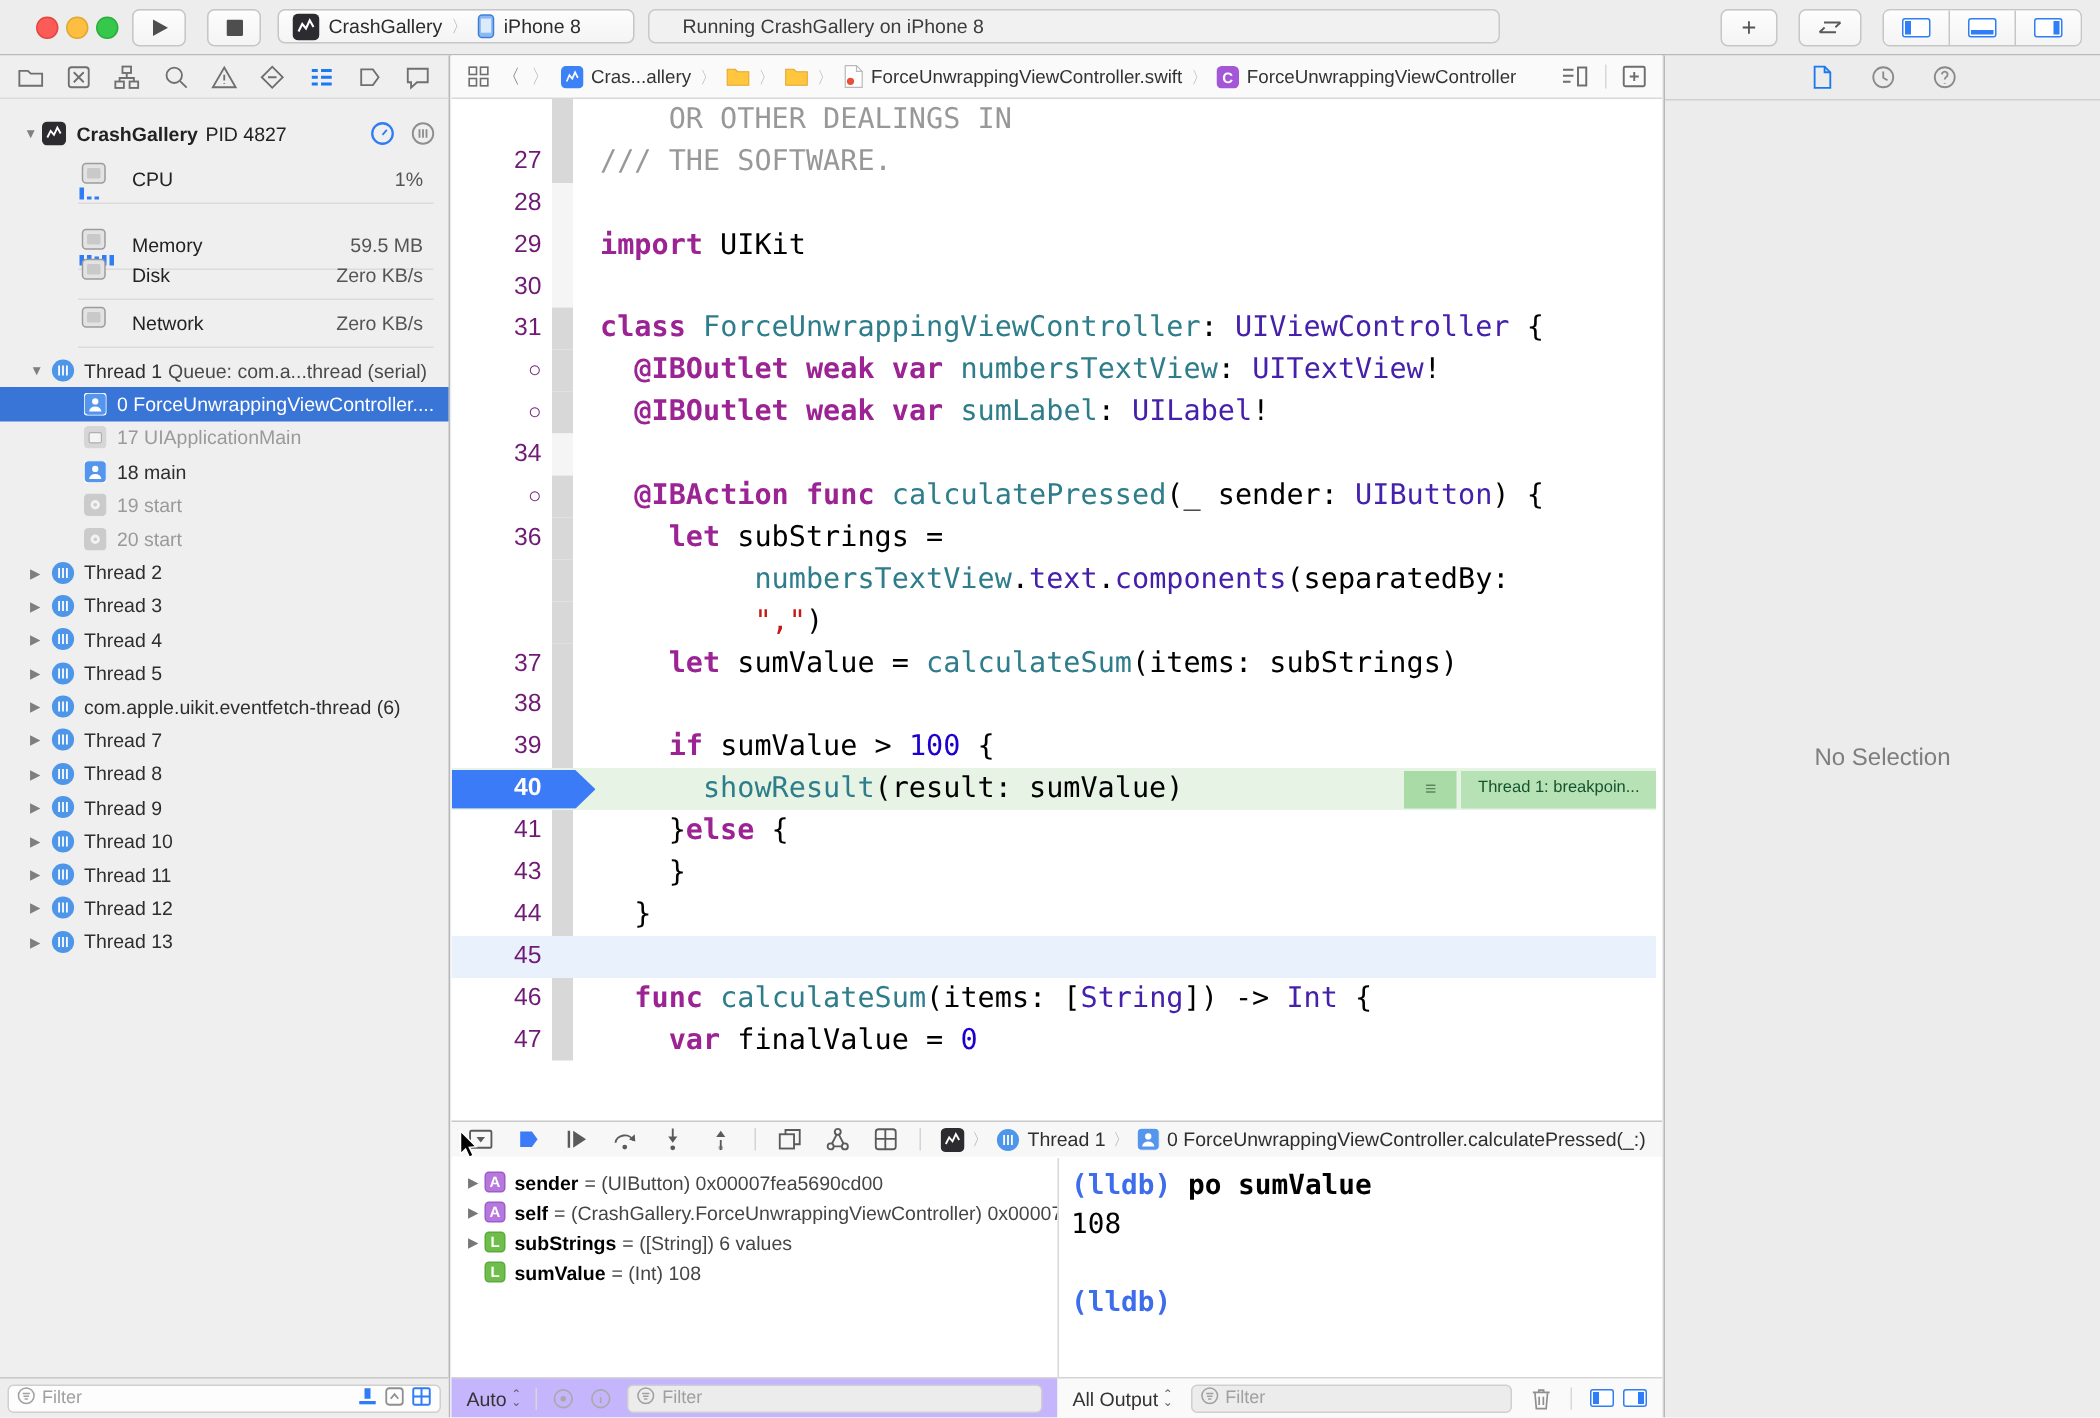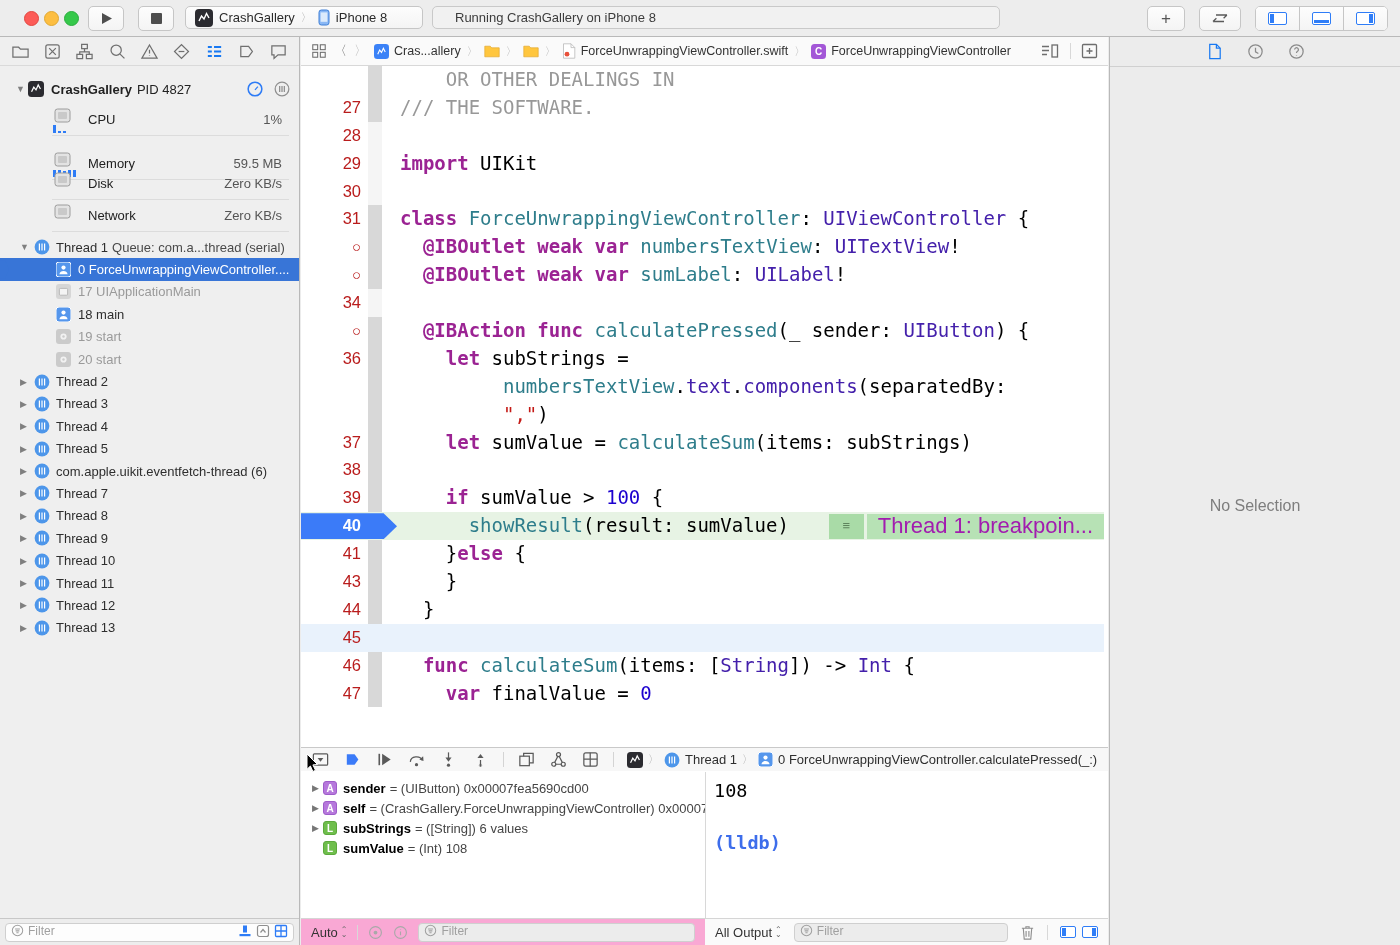--- a/index.html
+++ b/index.html
@@ -75,37 +75,37 @@
            display:flex;align-items:center;padding:0 10px;gap:7px;font-size:12.5px;color:#333;box-sizing:border-box;}
   #jumpbar .chev{color:#9B9B9B;font-size:13px;}
   #jumpbar .csep{color:#B9B9B9;font-size:11px;}
   #jb-right{margin-left:auto;display:flex;align-items:center;gap:10px;color:#6E6E6E;}
   .jb-divider{width:1px;height:16px;background:#D8D8D8;}
 
   
   #editor{top:29px;left:0;right:4px;height:681px;overflow:hidden;background:#fff;}
   .cl{display:flex;height:27.9px;line-height:27.9px;position:relative;
       font-family:"DejaVu Sans Mono",monospace;font-size:19px;white-space:pre;}
-  .cl .g{width:67px;flex:none;text-align:right;padding-right:7px;color:#b91c1c;font-size:16.5px;
+  .cl .g{width:67px;flex:none;text-align:right;padding-right:7px;color:#701a75;font-size:16.5px;
          font-family:"Liberation Sans",sans-serif;box-sizing:border-box;position:relative;z-index:1;}
   .cl .rib{width:14px;flex:none;background:#F5F5F5;position:relative;z-index:1;}
   .cl .rib.d{background:#D8D8D8;}
   .cl .code{padding-left:18px;}
   .cl.hl-green{background:#E7F3E4;}
   .cl.hl-blue{background:#E9F2FC;}
   .cl.hl-blue .rib{background:#E9F2FC;}
   .bp-arrow{position:absolute;left:0;top:1px;bottom:1px;width:96px;background:#3B7BF8;
             clip-path:polygon(0 0,86% 0,100% 50%,86% 100%,0 100%);z-index:0;}
   .cl.bp .g{color:#fff;font-weight:bold;}
   .cl.bp .rib{background:transparent;}
   .ann{position:absolute;right:0;top:1.5px;bottom:1.5px;display:flex;align-items:stretch;z-index:2;
        font-family:"Liberation Sans",sans-serif;}
   .annbox{width:35px;background:#A9DBA7;display:flex;align-items:center;justify-content:center;
           color:#5E855D;font-size:13px;margin-right:3px;}
-  .annlabel{background:#B7E2B5;padding:0 11px;display:flex;align-items:center;font-size:22px;color:#a21caf;}
+  .annlabel{background:#B7E2B5;padding:0 11px;display:flex;align-items:center;font-size:11px;color:#14532d;}
   .seg-k{color:#9B2393;font-weight:bold;}
   .seg-t{color:#4420AB;}
   .seg-pt{color:#2E7D8B;}
   .seg-p{color:#000;}
   .seg-n{color:#1C00CF;}
   .seg-s{color:#C41A16;}
   .seg-c{color:#989898;}
 
   
   #debugbar{top:710px;left:0;right:0;height:24px;background:#F7F7F7;border-top:1px solid #C9C9C9;
@@ -122,21 +122,21 @@
           display:flex;align-items:center;justify-content:center;margin-right:6px;flex:none;}
   .vbadge.purple{background:#B678DC;border:1px solid #9E5CC9;box-sizing:border-box;}
   .vbadge.green{background:#6FBE4C;border:1px solid #5CA93C;box-sizing:border-box;}
   .vname{font-weight:bold;color:#000;margin-right:4px;}
   .con-line{line-height:26px;font-family:"DejaVu Sans Mono",monospace;font-size:18.5px;white-space:pre;}
   .lldb{color:#3D6DEB;font-weight:bold;}
   .cmd{color:#000;font-weight:bold;}
   .out{color:#000;}
 
   
-  #vars-bottombar{left:0;bottom:0;width:404px;height:27px;background:#f9a8d4;border-top:1px solid #D5D5D5;
+  #vars-bottombar{left:0;bottom:0;width:404px;height:27px;background:#c4b5fd;border-top:1px solid #D5D5D5;
                   display:flex;align-items:center;padding:0 10px;gap:10px;box-sizing:border-box;font-size:13px;color:#333;}
   #console-bottombar{left:404px;right:0;bottom:0;height:27px;background:#FAFAFA;border-top:1px solid #D5D5D5;
                   display:flex;align-items:center;padding:0 10px;gap:12px;box-sizing:border-box;font-size:13px;color:#333;position:absolute;}
   .popup{display:flex;align-items:center;gap:3px;}
   .updown{display:flex;flex-direction:column;line-height:5px;font-size:8px;color:#666;}
   .grayicon{color:#A9A9A9;}
   #vars-filter{width:190px;margin-left:auto;}
   #console-filter{width:165px;margin-left:auto;}
   .minibtns{display:flex;gap:6px;align-items:center;}
 
@@ -793,20 +793,21 @@
         <div class="vrow">
           <span class="dis"></span>
           <span class="vbadge green">L</span>
           <span class="vname">sumValue</span>
           <span>= (Int) 108</span>
         </div>
       </div>
   </div>
   <div id="console-pane" class="abs">
     <div style="padding:6px 0 0 8px;" id="console-lines">
+        <div class="con-line"><span class="lldb">(lldb) </span><span class="cmd">po sumValue</span></div>
         <div class="con-line"><span class="out">108</span></div>
         <div class="con-line">&nbsp;</div>
         <div class="con-line"><span class="lldb">(lldb) </span></div>
       </div>
   </div>
 
   <div id="vars-bottombar" class="abs">
     <span class="popup">
       <span>Auto</span>
       <span class="updown">

